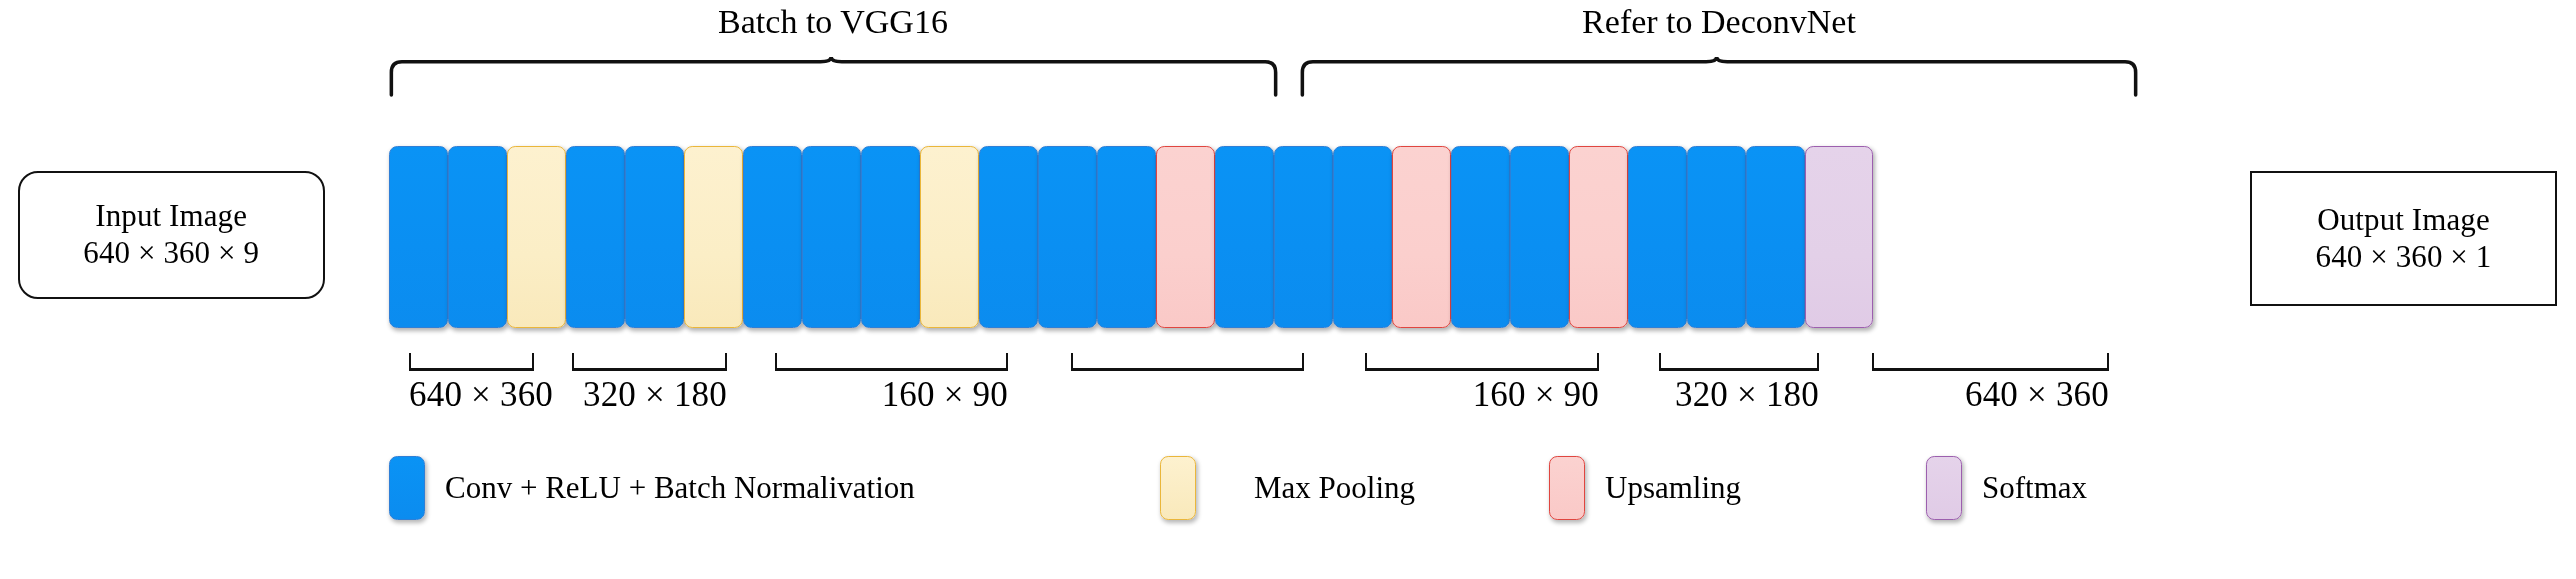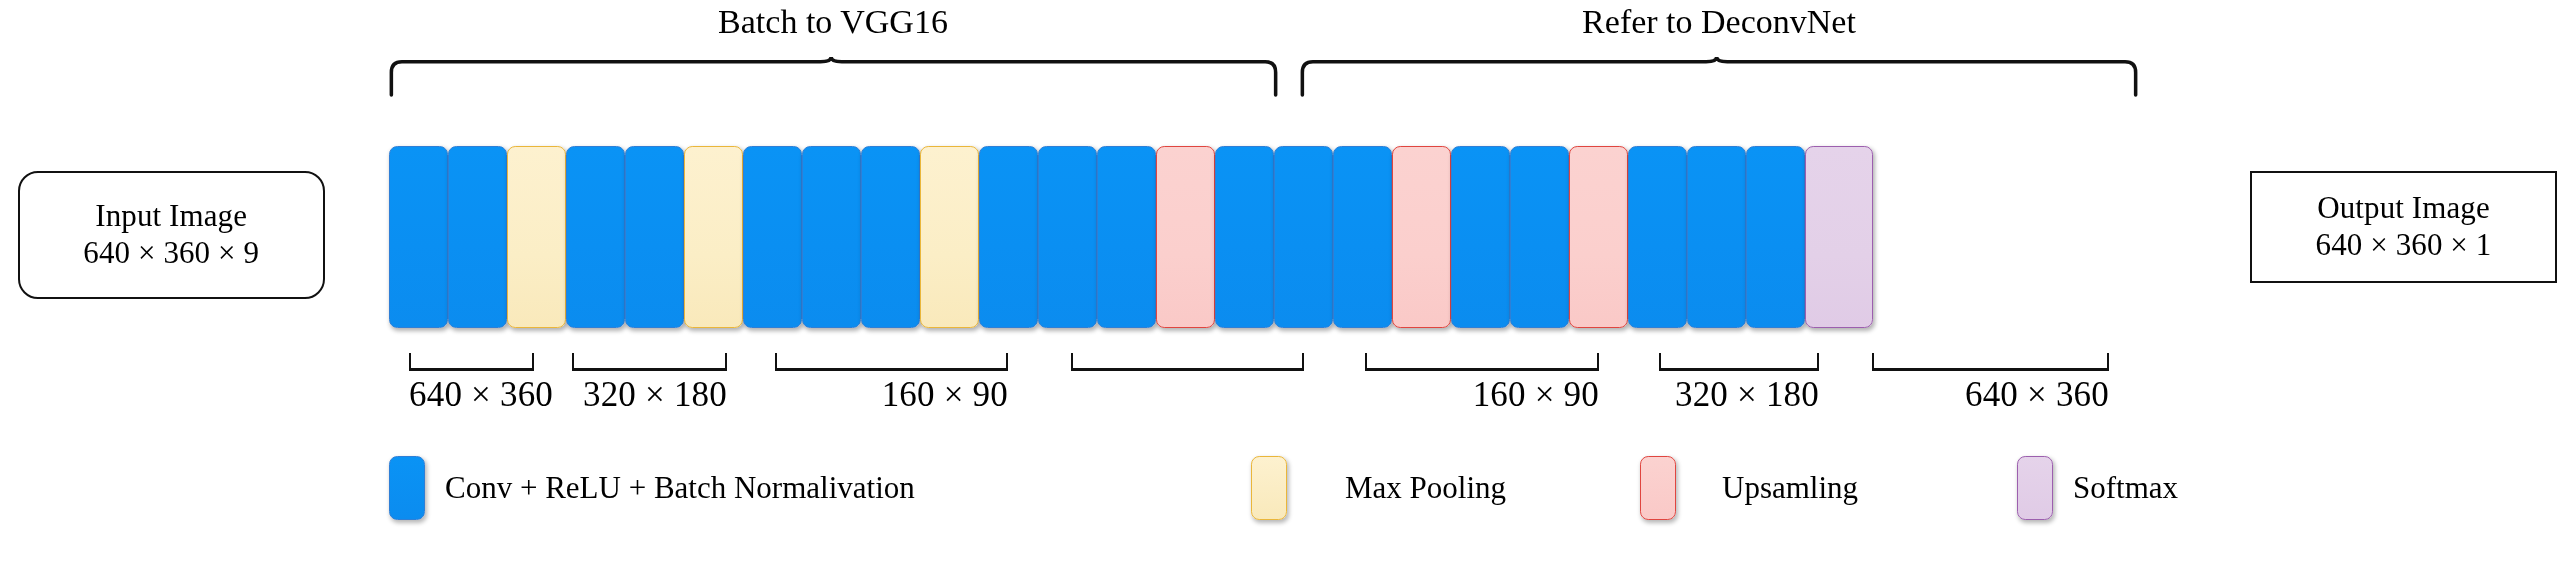--- a/index.html
+++ b/index.html
@@ -34,21 +34,21 @@
     align-items: center;
     justify-content: center;
     line-height: 1.18;
   }
   .io-line {
     font-size: 31px;
     white-space: nowrap;
     letter-spacing: 0.1px;
   }
   #input-box  { left: 17.7px;   top: 171px; width: 307px; height: 128px; border-radius: 20px; }
-  #output-box { left: 2250px; top: 171px; width: 307px; height: 112px; }
+  #output-box { left: 2250px; top: 171px; width: 307px; height: 135px; }
 
   
   .section-title {
     position: absolute;
     font-size: 34px;
     white-space: nowrap;
     text-align: center;
     transform: translateX(-50%);
   }
   #title-vgg     { left: 833px; top: 2.9px; }
@@ -252,29 +252,29 @@
     <div class="dim-bracket"></div>
     <div class="dim-label">320 × 180</div>
   </div>
 
   <div class="dim-group" style="left:1872px; width:237px;">
     <div class="dim-bracket"></div>
     <div class="dim-label">640 × 360</div>
   </div>
 
   <div id="legend">
-    <div class="legend-item" style="width:862px;">
+    <div class="legend-item" style="width:771px;">
       <div class="legend-swatch conv"></div>
       <div class="legend-label">Conv + ReLU + Batch Normalivation</div>
     </div>
     <div class="legend-item" style="width:389px;gap:38px;">
       <div class="legend-swatch pool"></div>
       <div class="legend-label">Max Pooling</div>
     </div>
-    <div class="legend-item" style="width:377px;gap:26px;">
+    <div class="legend-item" style="width:377px;">
       <div class="legend-swatch up"></div>
       <div class="legend-label">Upsamling</div>
     </div>
     <div class="legend-item">
       <div class="legend-swatch softmax"></div>
       <div class="legend-label">Softmax</div>
     </div>
   </div>
 
 </div>

